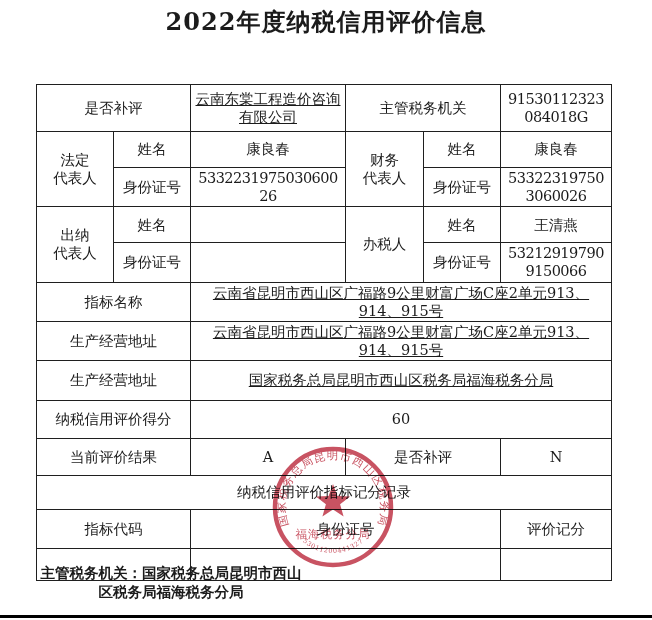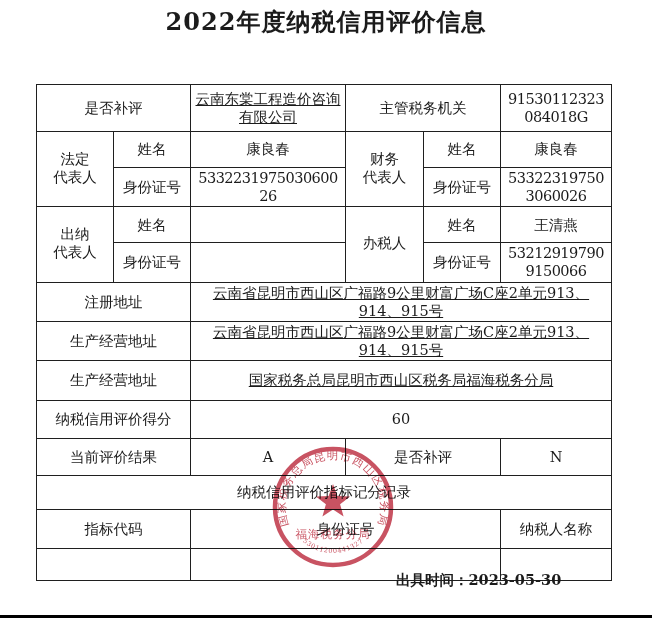--- a/index.html
+++ b/index.html
@@ -22,21 +22,21 @@
     width: 575px;
     border-collapse: collapse; table-layout: fixed;
   }
   table.main td {
     border: 1.6px solid #1f1f1f;
     text-align: center; vertical-align: middle;
     font-size: 14.5px; line-height: 1.25;
     padding: 1px 3px;
     word-break: break-word;
   }
-  td.group { white-space: pre-line; font-family: Liberation Mono, monospace; }
+  td.group { white-space: pre-line; }
   td.num { font-size: 13px; letter-spacing: -0.5px; word-break: break-all; }
   td.wide-val { word-break: normal; text-decoration: underline; }
   .stamp {
     position: absolute; left: 268px; top: 442px;
     width: 130px; height: 130px;
     mix-blend-mode: multiply; opacity: 0.87;
     pointer-events: none;
   }
   .footer-left {
     position: absolute; left: 38px; top: 564px; width: 266px;
@@ -100,21 +100,21 @@
         <td>姓名</td>
         <td>王清燕</td>
       </tr>
       <tr style="height:34px">
         <td>身份证号</td>
         <td class="num"></td>
         <td>身份证号</td>
         <td class="num">532129197909150066</td>
       </tr>
       <tr style="height:37px">
-        <td colspan="2">注册地址</td>
+        <td colspan="2">指标名称</td>
         <td colspan="4" class="wide-val">云南省昆明市西山区广福路9公里财富广场C座2单元913、914、915号</td>
       </tr>
       <tr style="height:37px">
         <td colspan="2">生产经营地址</td>
         <td colspan="4" class="wide-val">云南省昆明市西山区广福路9公里财富广场C座2单元913、914、915号</td>
       </tr>
       <tr style="height:40px">
         <td colspan="2">生产经营地址</td>
         <td colspan="4" class="wide-val">国家税务总局昆明市西山区税务局福海税务分局</td>
       </tr>
@@ -127,21 +127,21 @@
         <td>A</td>
         <td colspan="2">是否补评</td>
         <td>N</td>
       </tr>
       <tr style="height:34px">
         <td colspan="6">纳税信用评价指标记分记录</td>
       </tr>
       <tr style="height:39px">
         <td colspan="2">指标代码</td>
         <td colspan="3">身份证号</td>
-        <td>纳税人名称</td>
+        <td>评价记分</td>
       </tr>
       <tr style="height:32px">
         <td colspan="2"></td>
         <td colspan="3"></td>
         <td></td>
       </tr>
     </tbody>
   </table>
 
   <svg class="stamp" viewBox="0 0 130 130" width="130" height="130">
@@ -153,16 +153,16 @@
     <text font-size="11.5" letter-spacing="1" fill="#c0394a">
       <textPath href="#arcTop" startOffset="50%" text-anchor="middle">国家税务总局昆明市西山区税务局</textPath>
     </text>
     <polygon points="65,42 69.4,53.9 82.1,54.4 72.1,62.3 75.6,74.6 65,67.5 54.4,74.6 57.9,62.3 47.9,54.4 60.6,53.9" fill="#c0394a"></polygon>
     <text x="65" y="96" text-anchor="middle" font-size="11.5" letter-spacing="1" fill="#c0394a">福海税务分局</text>
     <text font-size="6.5" letter-spacing="0.6" fill="#c0394a">
       <textPath href="#arcBot" startOffset="50%" text-anchor="middle">53011200441327</textPath>
     </text>
   </svg>
 
-  <div class="footer-right">出具时间：2023-05-30</div>
+  <div class="footer-left">主管税务机关：国家税务总局昆明市西山区税务局福海税务分局</div>
 
   <div class="bottom-edge"></div>
 </div>
 
 </body></html>

